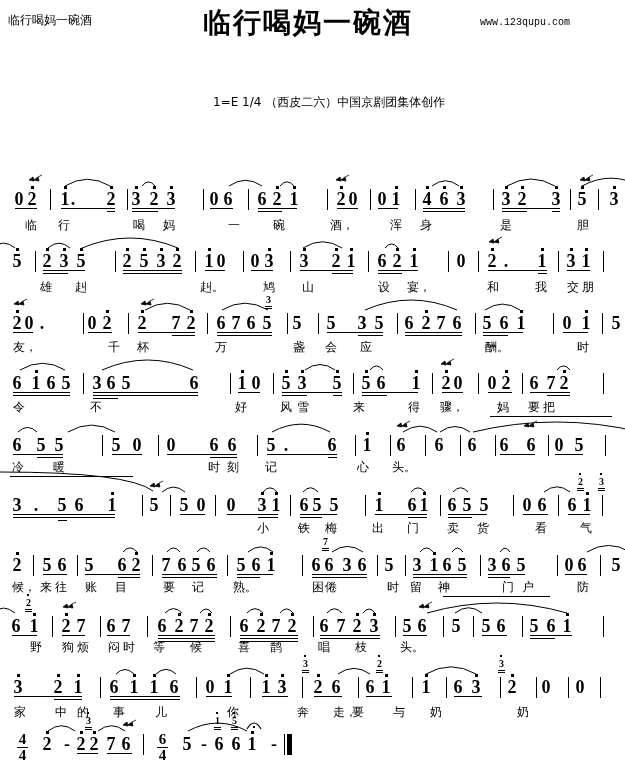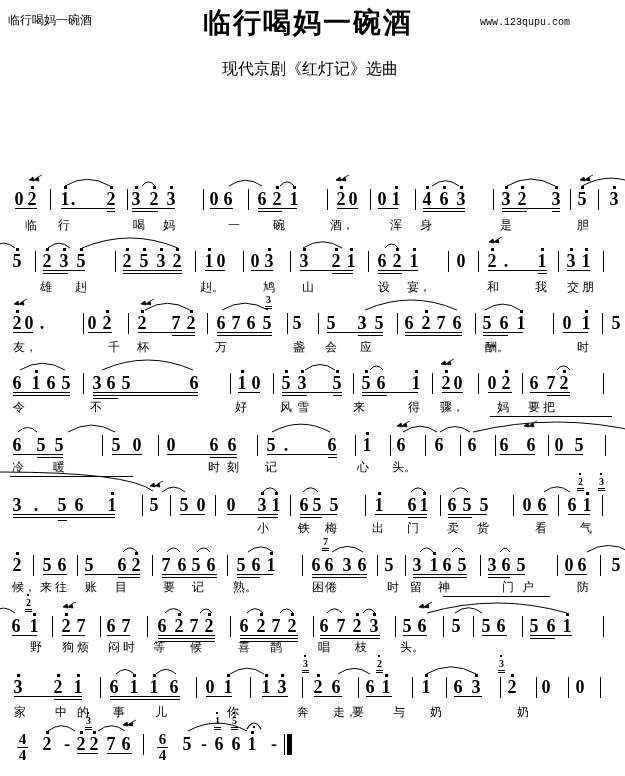--- a/index.html
+++ b/index.html
@@ -24,21 +24,21 @@
   .mel{position:absolute;height:1px;background:#000;}
   #score-svg{position:absolute;left:0;top:0;}
 </style>
 </head>
 <body>
 
 <div id="page">
   <div id="site-name" class="abs">临行喝妈一碗酒</div>
   <div id="title" class="abs">临行喝妈一碗酒</div>
   <div id="url" class="abs">www.123qupu.com</div>
-  <div id="subtitle" class="abs">现代京剧《红灯记》选曲</div>
+  <div id="key-line" class="abs">1=E 1/4 （西皮二六）中国京剧团集体创作</div>
   <div id="score">
       <div class="note" style="left: 14px; top: 190px;">0</div>
       <div class="note" style="left: 27px; top: 190px;">2</div>
       <div class="dot" style="left: 31px; top: 186px;"></div>
       <div class="note" style="left: 60px; top: 190px;">1</div>
       <div class="dot" style="left: 64px; top: 186px;"></div>
       <div class="note" style="left: 68px; top: 190px;">.</div>
       <div class="note" style="left: 106px; top: 190px;">2</div>
       <div class="dot" style="left: 110px; top: 186px;"></div>
       <div class="note" style="left: 131px; top: 190px;">3</div>

